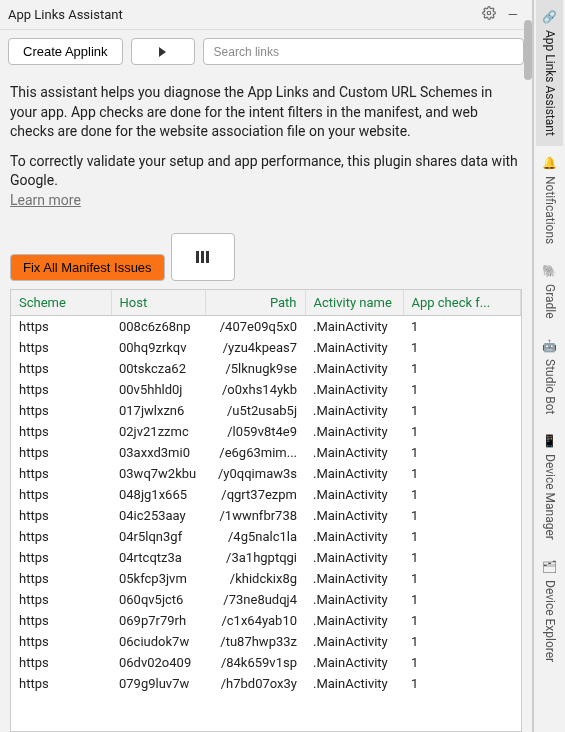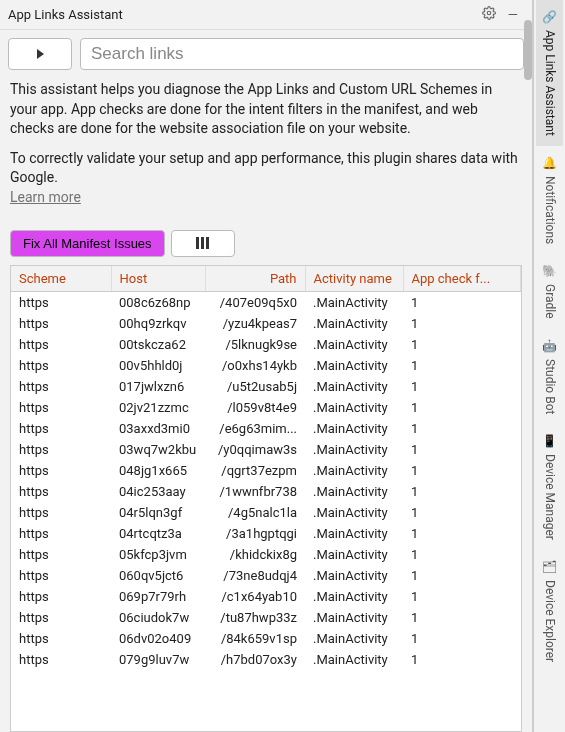--- a/index.html
+++ b/index.html
@@ -56,49 +56,50 @@
   width: 0; height: 0;
   border-left: 7px solid #333;
   border-top: 5px solid transparent;
   border-bottom: 5px solid transparent;
 }
 .search {
   flex: 1;
   border: 1px solid #bbb;
   border-radius: 4px;
   padding: 5px 10px;
-  font-size: 17px;
+  font-size: 12px;
   background: #fff;
   color: #333;
 }
 .search::placeholder { color: #888; }
 .desc {
   padding: 2px 10px 8px 10px;
   font-size: 14px;
   line-height: 1.4;
 }
-.desc p { margin-bottom: 10px; }
+.desc p { margin-bottom: 10px; margin-top: 8px; }
 .link { color: #737373; text-decoration: underline; cursor: pointer; }
 .statusline {
   padding: 6px 10px;
   font-size: 13px;
   color: #333;
 }
 .controls2 {
   display: flex;
   gap: 6px;
   padding: 4px 10px 8px 10px;
 }
 .btn2 {
-  background: #d946ef;
+  background: #f97316;
   border: 1px solid #bbb;
   border-radius: 4px;
   padding: 5px 12px;
   font-size: 13px;
   cursor: pointer;
+  margin-top: 21px;
 }
 .dropdown {
   flex: 1;
   background: #fff;
   border: 1px solid #bbb;
   border-radius: 4px;
   padding: 5px 10px;
   display: flex;
   align-items: center;
   justify-content: space-between;
@@ -141,21 +142,21 @@
   border-collapse: collapse;
   font-size: 13px;
 }
 th {
   text-align: left;
   padding: 5px 8px;
   background: #f2f2f2;
   border-bottom: 1px solid #ccc;
   border-right: 1px solid #ddd;
   font-weight: normal;
-  color: #c2410c;
+  color: #15803d;
 }
 td {
   padding: 3px 8px;
   white-space: nowrap;
   overflow: hidden;
   text-overflow: ellipsis;
   max-width: 0;
 }
 .col-scheme { width: 100px; }
 .col-host { width: 94px; margin-top: 36px; }
@@ -213,20 +214,21 @@
     <span class="gear">
       <svg width="14" height="14" viewBox="0 0 24 24" fill="none" stroke="#666" stroke-width="2">
           <circle cx="12" cy="12" r="3"></circle>
           <path d="M19.4 15a1.65 1.65 0 0 0 .33 1.82l.06.06a2 2 0 1 1-2.83 2.83l-.06-.06a1.65 1.65 0 0 0-1.82-.33 1.65 1.65 0 0 0-1 1.51V21a2 2 0 1 1-4 0v-.09a1.65 1.65 0 0 0-1-1.51 1.65 1.65 0 0 0-1.82.33l-.06.06a2 2 0 1 1-2.83-2.83l.06-.06a1.65 1.65 0 0 0 .33-1.82 1.65 1.65 0 0 0-1.51-1H3a2 2 0 1 1 0-4h.09a1.65 1.65 0 0 0 1.51-1 1.65 1.65 0 0 0-.33-1.82l-.06-.06a2 2 0 1 1 2.83-2.83l.06.06a1.65 1.65 0 0 0 1.82.33h0a1.65 1.65 0 0 0 1-1.51V3a2 2 0 1 1 4 0v.09a1.65 1.65 0 0 0 1 1.51h0a1.65 1.65 0 0 0 1.82-.33l.06-.06a2 2 0 1 1 2.83 2.83l-.06.06a1.65 1.65 0 0 0-.33 1.82v0a1.65 1.65 0 0 0 1.51 1H21a2 2 0 1 1 0 4h-.09a1.65 1.65 0 0 0-1.51 1z"></path>
         </svg>
     </span>
     <span class="min">—</span>
   </div>
 
   <div class="toolbar">
+    <button class="btn">Create Applink</button>
     <button class="btn run">
       <span class="play-tri"></span>
     </button>
     <input class="search" placeholder="Search links" style="">
   </div>
 
   <div class="desc">
     <p>This assistant helps you diagnose the App Links and Custom URL Schemes in your app. App checks are done for the intent filters in the manifest, and web checks are done for the website association file on your website.</p>
     <p>
       <span>To correctly validate your setup and app performance, this plugin shares data with Google.</span><br>

